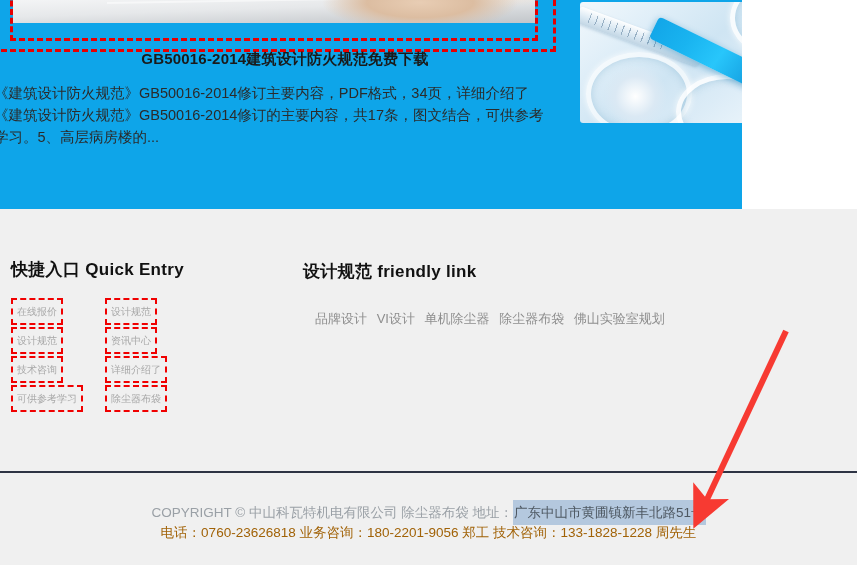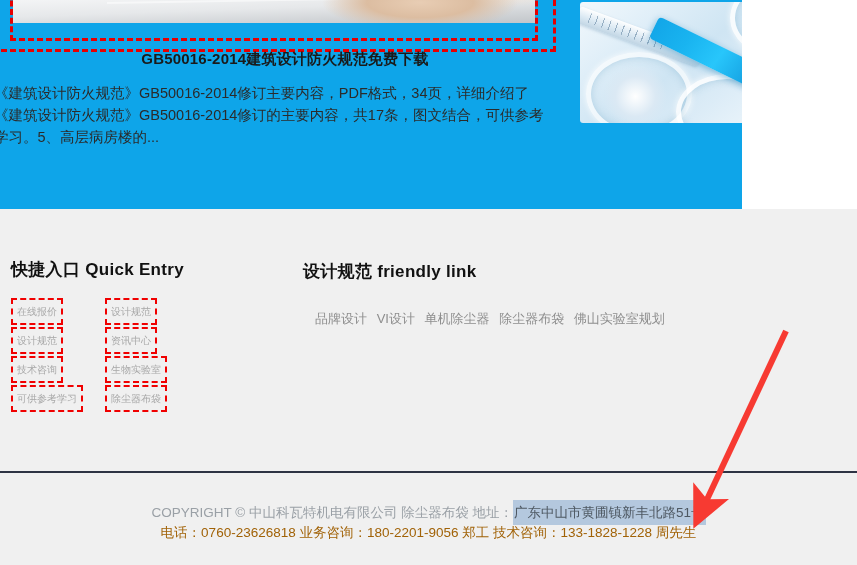--- a/index.html
+++ b/index.html
@@ -147,21 +147,21 @@
 <div id="quick-entry-grid">
   <div class="qe-col" id="qe-col-left">
     <a class="qe-item">在线报价</a>
     <a class="qe-item">设计规范</a>
     <a class="qe-item">技术咨询</a>
     <a class="qe-item">可供参考学习</a>
   </div>
   <div class="qe-col" id="qe-col-right">
     <a class="qe-item">设计规范</a>
     <a class="qe-item">资讯中心</a>
-    <a class="qe-item">生物实验室</a>
+    <a class="qe-item">详细介绍了</a>
     <a class="qe-item">除尘器布袋</a>
   </div>
 </div>
 
 <div id="friendly-links">
   <span>品牌设计</span>
   <span>VI设计</span>
   <span>单机除尘器</span>
   <span>除尘器布袋</span>
   <span>佛山实验室规划</span>

